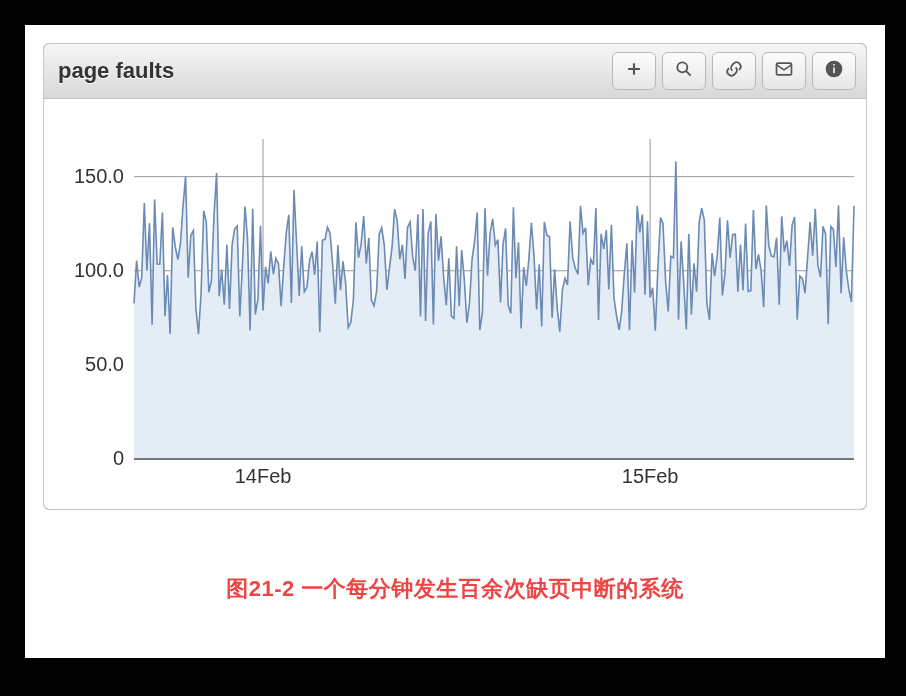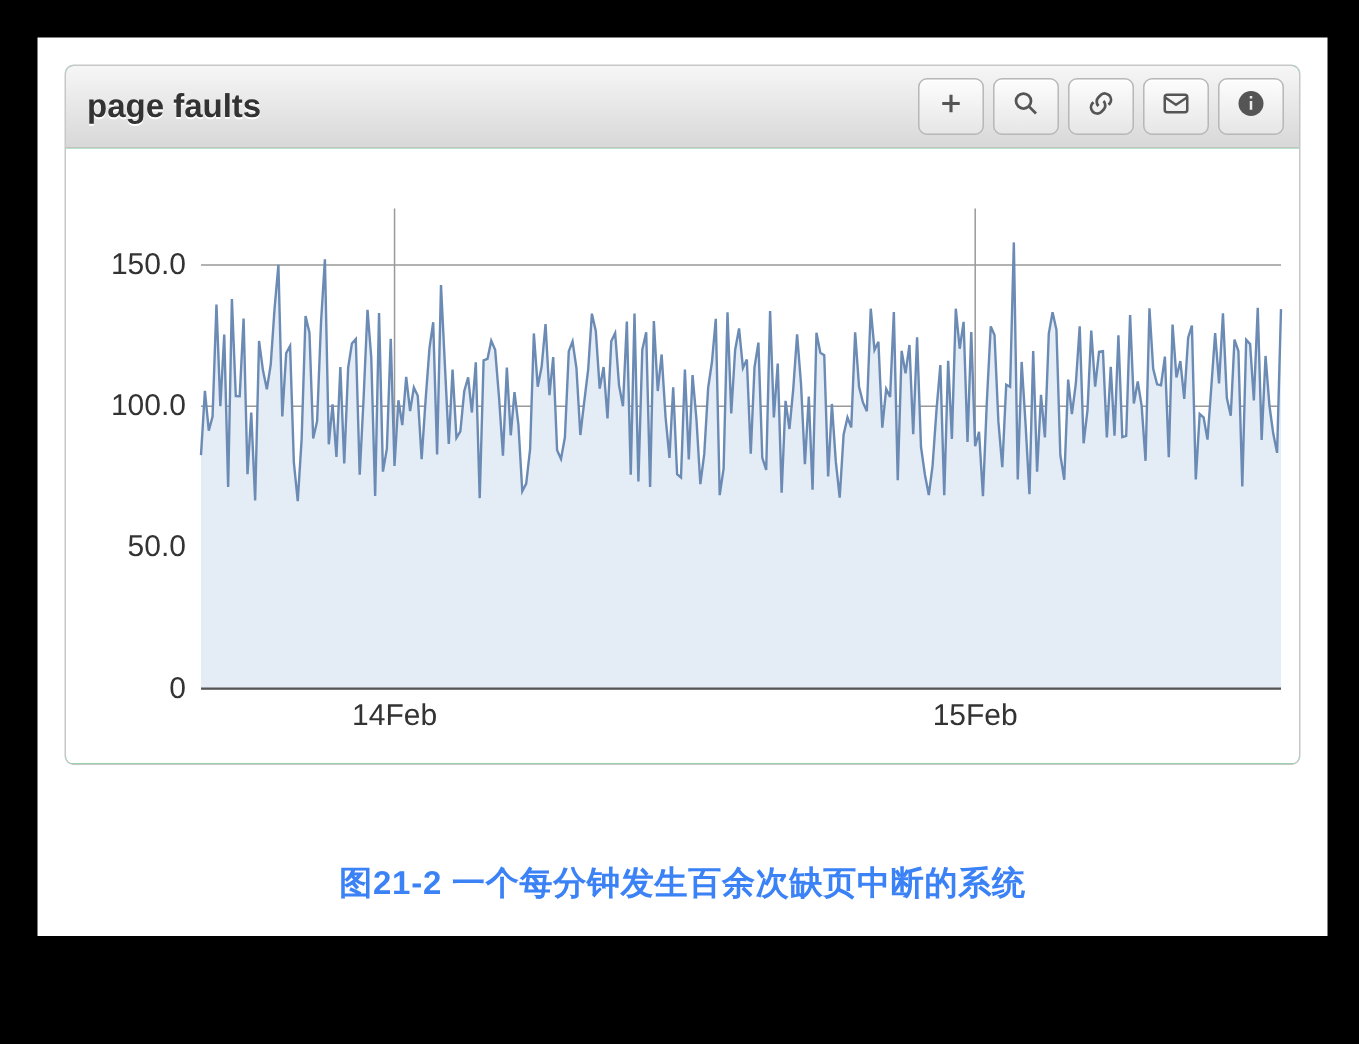--- a/index.html
+++ b/index.html
@@ -16,21 +16,21 @@
     left: 25px;
     top: 25px;
     width: 860px;
     background: #fff;
     box-shadow: 0 0 0 1px rgba(0,0,0,0.1);
   }
   .panel {
     margin: 18px 18px 40px 18px;
     border: 1px solid #c7c7c7;
     border-radius: 6px;
-    background: #22c55e;
+    background: #15803d;
     overflow: hidden;
   }
   .panel-header {
     display: flex;
     align-items: center;
     justify-content: space-between;
     background: linear-gradient(#f6f6f6, #d8d8d8);
     border-bottom: 1px solid #c2c2c2;
     padding: 8px 10px;
   }
@@ -63,22 +63,22 @@
     height: 410px;
     background: #fff;
   }
   .chart-svg {
     display: block;
   }
   .caption {
     text-align: center;
     font-weight: bold;
     font-size: 22px;
-    color: #3b82f6;
-    padding: 24px 0 20px;
+    color: #ef4444;
+    padding: 24px 0 54px;
     letter-spacing: 0.5px;
   }
 </style>
 </head>
 <body>
 
 <div class="outer">
   <div class="panel">
     <div class="panel-header">
       <div class="panel-title">page faults</div>

